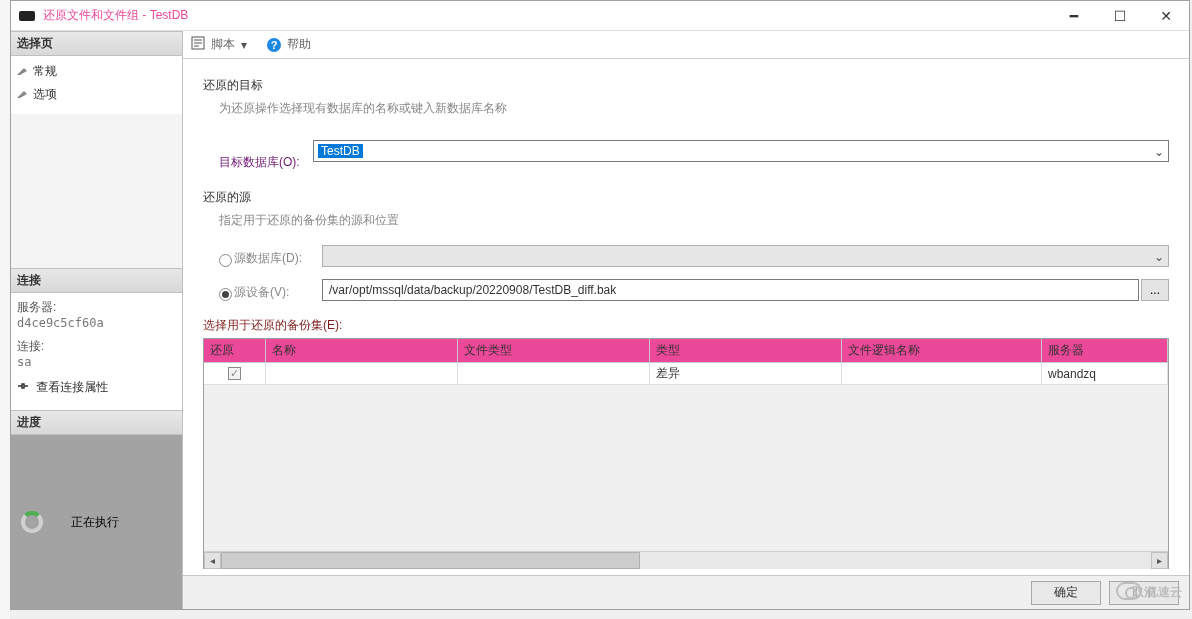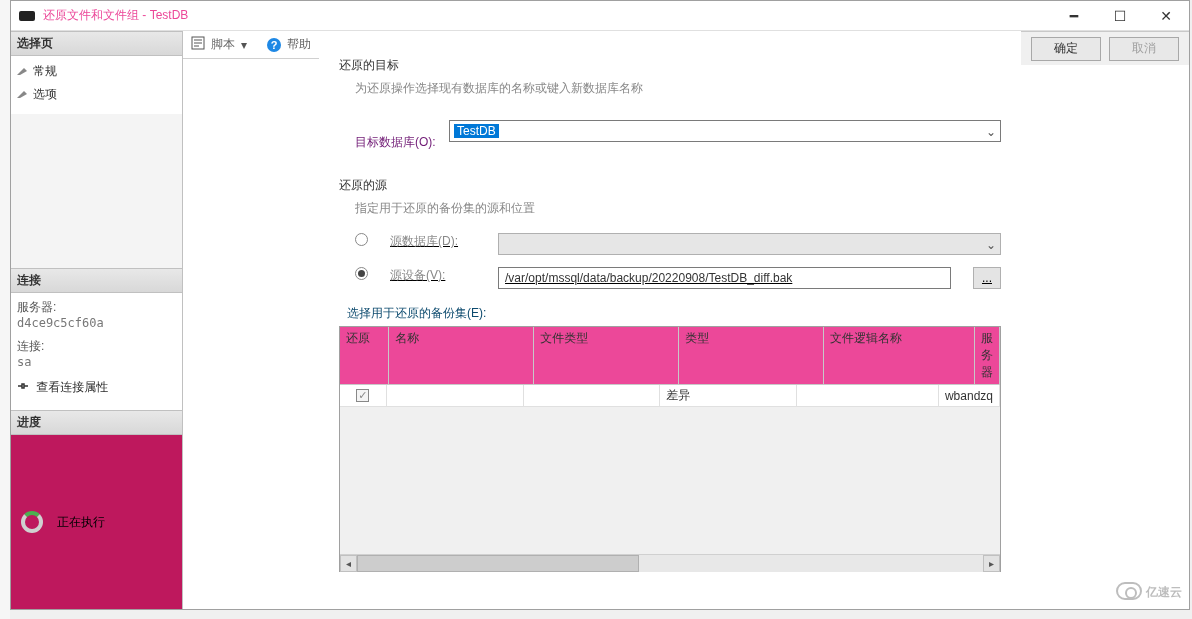--- a/index.html
+++ b/index.html
@@ -19,47 +19,47 @@
   .sidebar { width: 172px; background: #f4f4f4; border-right: 1px solid #c0c0c0; display: flex; flex-direction: column; }
   .sb-section-head { background: linear-gradient(#e8e8e8,#d8d8d8); border-top: 1px solid #c0c0c0; border-bottom: 1px solid #c0c0c0; padding: 3px 6px; font-weight: bold; color: #333; }
   .sb-body { background: #fff; padding: 4px 4px 8px 4px; }
   .sb-item { padding: 3px 2px 3px 18px; position: relative; color: #333; }
   .sb-item::before { content: ""; position: absolute; left: 2px; top: 5px; width: 10px; height: 10px; }
   .sb-item.pencil::before { background: linear-gradient(#888,#888); clip-path: polygon(0 100%,70% 30%,100% 60%,30% 100%); }
   .sb-conn-body { background: #fff; padding: 6px 6px 14px 6px; color: #555; }
   .sb-conn-body .val { font-family: Consolas, monospace; color: #777; }
   .view-conn { margin-top: 10px; color: #2a2a2a; cursor: pointer; }
   .view-conn .icon { display: inline-block; vertical-align: middle; margin-right: 4px; }
-  .sb-progress-body { background: #be185d; padding: 10px; display: flex; align-items: center; gap: 14px; flex: 1; }
+  .sb-progress-body { background: #a3a3a3; padding: 10px; display: flex; align-items: center; gap: 28px; flex: 1; }
   .spinner { width: 22px; height: 22px; border: 4px solid #d0d0d0; border-top-color: #4caf50; border-radius: 50%; }
 
   
-  .content { flex: 1; display: flex; min-width: 0; }
+  .content { flex: 1; display: flex; flex-direction: column; min-width: 0; }
   .toolbar { height: 28px; border-bottom: 1px solid #d0d0d0; display: flex; align-items: center; padding: 0 8px; gap: 6px; color: #666; }
   .toolbar .script-icon { display: inline-block; }
   .toolbar .help-icon { width: 14px; height: 14px; border-radius: 50%; background: #1e88e5; color: #fff; display: inline-flex; align-items: center; justify-content: center; font-size: 11px; font-weight: bold; }
 
   .form-area { flex: 1; padding: 14px 20px 6px 20px; overflow: hidden; display: flex; flex-direction: column; }
-  .group-title { color: #333; margin-top: 12px; }
+  .group-title { color: #333; margin-top: 4px; }
   .group-desc { color: #888; margin: 6px 0 10px 16px; }
   .field-row { display: flex; align-items: center; margin: 4px 0 14px 16px; gap: 8px; }
   .field-label { width: 86px; color: #701a75; flex-shrink: 0; margin-top: 23px; }
   .combo { flex: 1; height: 22px; border: 1px solid #7a7a7a; display: flex; align-items: center; padding: 0 4px; position: relative; background: #fff; }
   .combo .val { background: #0078d7; color: #fff; padding: 0 3px; }
   .combo .chev { position: absolute; right: 4px; top: 4px; color: #555; }
   .combo.disabled { background: #e6e6e6; border-color: #b0b0b0; }
 
-  .radio-row { display: flex; align-items: flex-start; margin: 6px 0 6px 16px; gap: 22px; text-decoration: underline; }
+  .radio-row { display: flex; align-items: flex-end; margin: 6px 0 6px 16px; gap: 2px; }
   .radio { width: 13px; height: 13px; border: 1px solid #888; border-radius: 50%; flex-shrink: 0; display: inline-flex; align-items: center; justify-content: center; }
   .radio.sel::after { content: ""; width: 7px; height: 7px; background: #444; border-radius: 50%; }
   .radio-label { color: #888; width: 86px; }
   .path-input { flex: 1; height: 22px; border: 1px solid #7a7a7a; padding: 2px 6px; font-family: Consolas, monospace; color: #333; display: flex; align-items: center; }
   .browse-btn { width: 28px; height: 22px; background: #e4e4e4; border: 1px solid #b0b0b0; display: flex; align-items: center; justify-content: center; }
 
-  .grid-label { color: #0c4a6e; margin: 10px 0 4px 8px; }
+  .grid-label { color: #7f1d1d; margin: 10px 0 4px 0; }
   .grid { border: 1px solid #a0a0a0; height: 246px; display: flex; flex-direction: column; background: #fff; }
   .grid-head { display: flex; background: #ec4899; }
   .gh { border-right: 1px solid #c8c8c8; border-bottom: 1px solid #c8c8c8; padding: 3px 6px; color: #333; }
   .grid-row { display: flex; }
   .gc { border-right: 1px solid #e0e0e0; border-bottom: 1px solid #e0e0e0; padding: 3px 6px; color: #333; height: 22px; display: flex; align-items: center; }
   .col0 { width: 62px; justify-content: center; }
   .col1 { width: 192px; }
   .col2 { width: 192px; }
   .col3 { width: 192px; }
   .col4 { width: 200px; }

